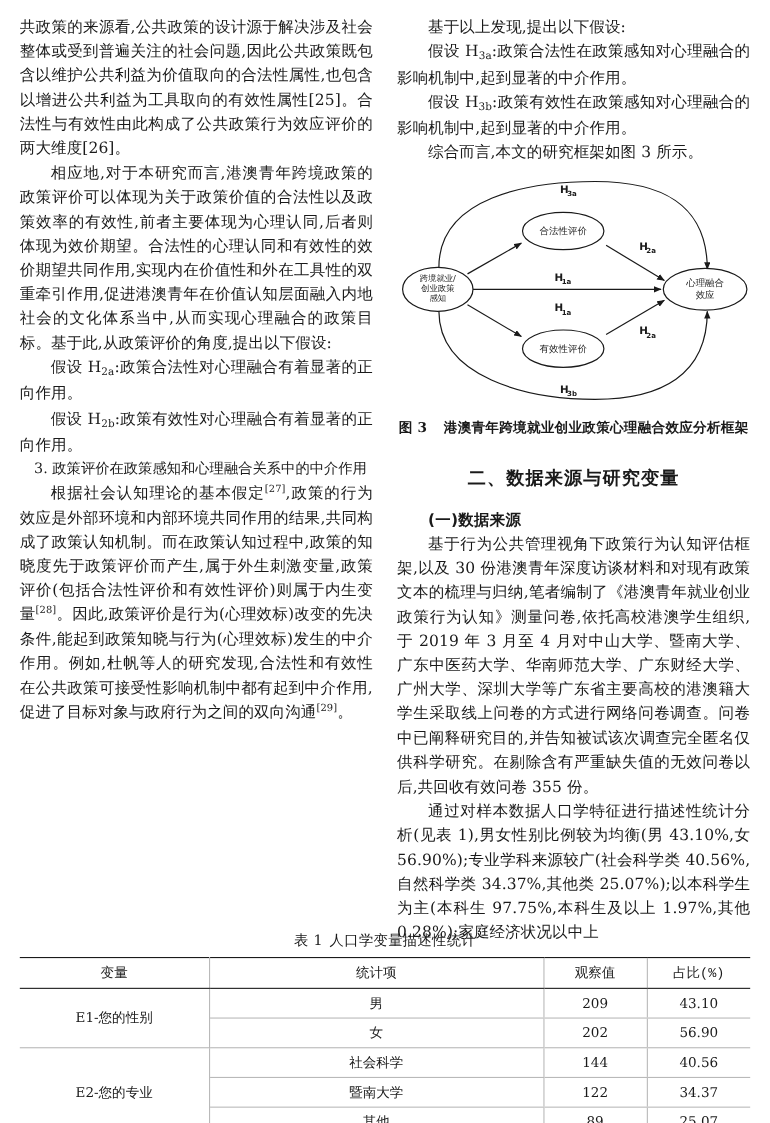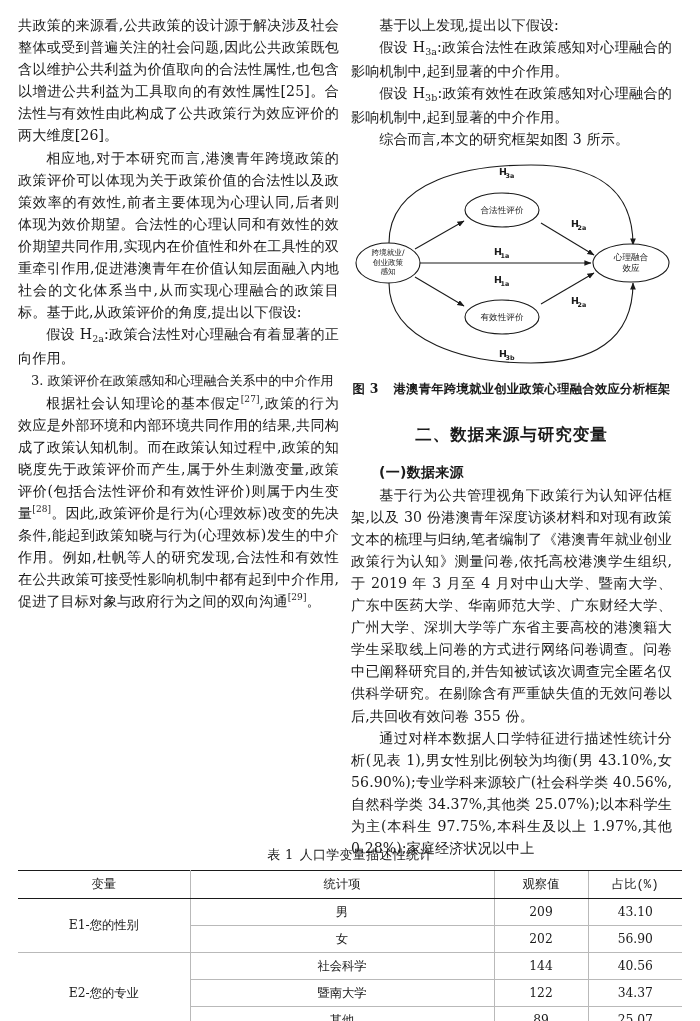--- a/index.html
+++ b/index.html
@@ -17,21 +17,21 @@
   }
   .page {
     position: relative;
     width: 700px;
     height: 1021px;
     box-sizing: border-box;
     padding: 14px 18px 0 18px;
   }
   .columns {
     display: flex;
-    gap: 12px;
+    gap: 22px;
     height: 832px;
   }
   .col {
     width: 321px;
     flex: 0 0 321px;
     position: relative;
   }
   p.body-text {
     margin: 0;
     font-size: 14.1px;
@@ -173,20 +173,21 @@
   <div class="columns">
 
     <div class="col">
 
       <p class="body-text no-indent"><span>共政策的来源看,公共政策的设计源于解决涉及社会整体或受到普遍关注的社会问题,因此公共政策既包含以维护公共利益为价值取向的合法性属性,也包含以增进公共利益为工具取向的有效性属性[25]。合法性与有效性由此构成了公共政策行为效应评价的两大维度[26]。</span></p>
 
       <p class="body-text"><span>相应地,对于本研究而言,港澳青年跨境政策的政策评价可以体现为关于政策价值的合法性以及政策效率的有效性,前者主要体现为心理认同,后者则体现为效价期望。合法性的心理认同和有效性的效价期望共同作用,实现内在价值性和外在工具性的双重牵引作用,促进港澳青年在价值认知层面融入内地社会的文化体系当中,从而实现心理融合的政策目标。基于此,从政策评价的角度,提出以下假设:</span></p>
 
       <p class="body-text"><span class="hyp">假设 H</span><sub class="sb">2a</sub><span>:政策合法性对心理融合有着显著的正向作用。</span></p>
 
+      <p class="body-text"><span class="hyp">假设 H</span><sub class="sb">2b</sub><span>:政策有效性对心理融合有着显著的正向作用。</span></p>
 
       <p class="heading-num">3. 政策评价在政策感知和心理融合关系中的中介作用</p>
 
       <p class="body-text">根据社会认知理论的基本假定<sup class="ref">[27]</sup>,政策的行为效应是外部环境和内部环境共同作用的结果,共同构成了政策认知机制。而在政策认知过程中,政策的知晓度先于政策评价而产生,属于外生刺激变量,政策评价(包括合法性评价和有效性评价)则属于内生变量<sup class="ref">[28]</sup>。因此,政策评价是行为(心理效标)改变的先决条件,能起到政策知晓与行为(心理效标)发生的中介作用。例如,杜帆等人的研究发现,合法性和有效性在公共政策可接受性影响机制中都有起到中介作用,促进了目标对象与政府行为之间的双向沟通<sup class="ref">[29]</sup>。</p>
 
 
     </div>
 
     <div class="col">
 

